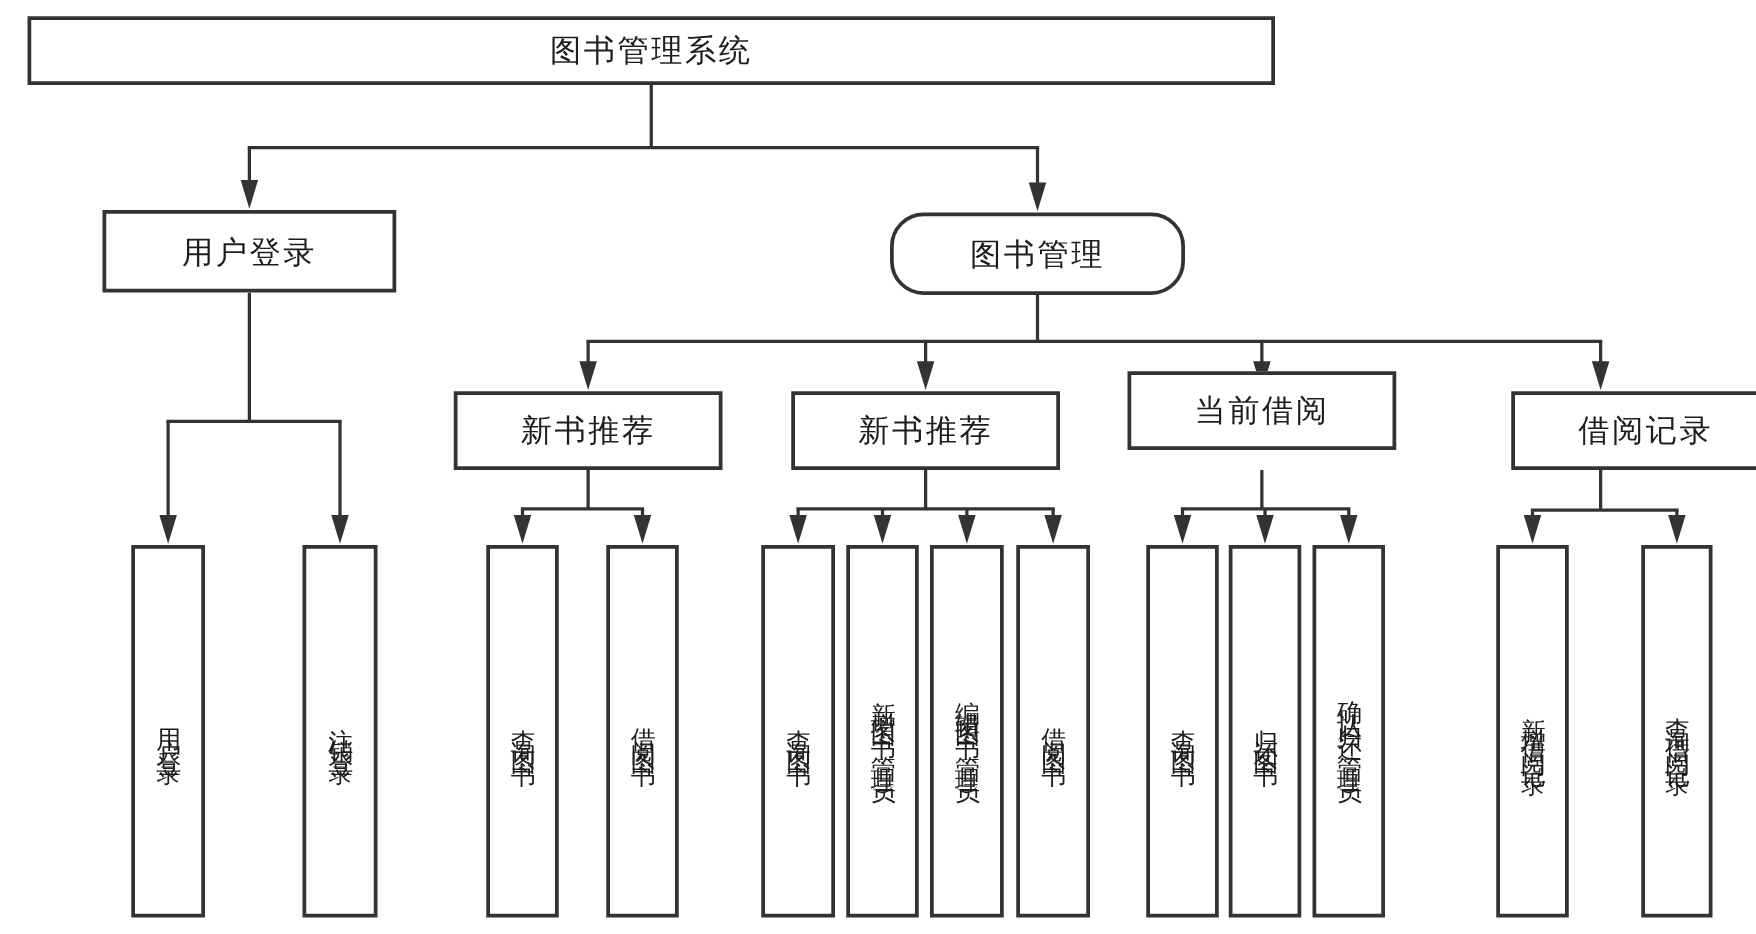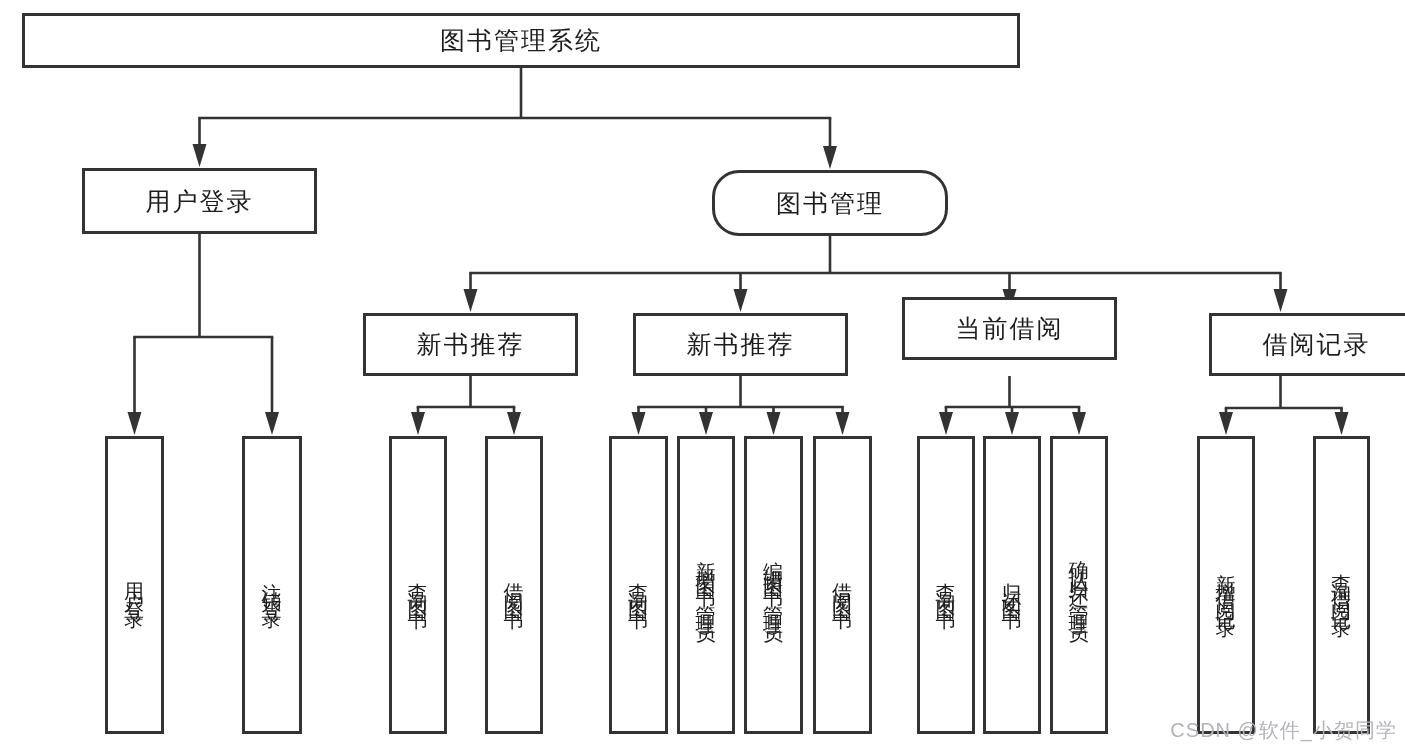--- a/index.html
+++ b/index.html
@@ -165,14 +165,13 @@
       <div class="node v" style="left: 1050px; top: 436px; width: 58px; height: 298px;">
         <span>确认归还（管理员）</span>
       </div>
       <div class="node v" style="left: 1197px; top: 436px; width: 58px; height: 298px;">
         <span>新增借阅记录</span>
       </div>
       <div class="node v" style="left: 1313px; top: 436px; width: 57px; height: 298px;">
         <span>查询借阅记录</span>
       </div>
     </div>
-  <div class="watermark">CSDN @软件_小贺同学</div>
 </div>
 
 </body></html>

